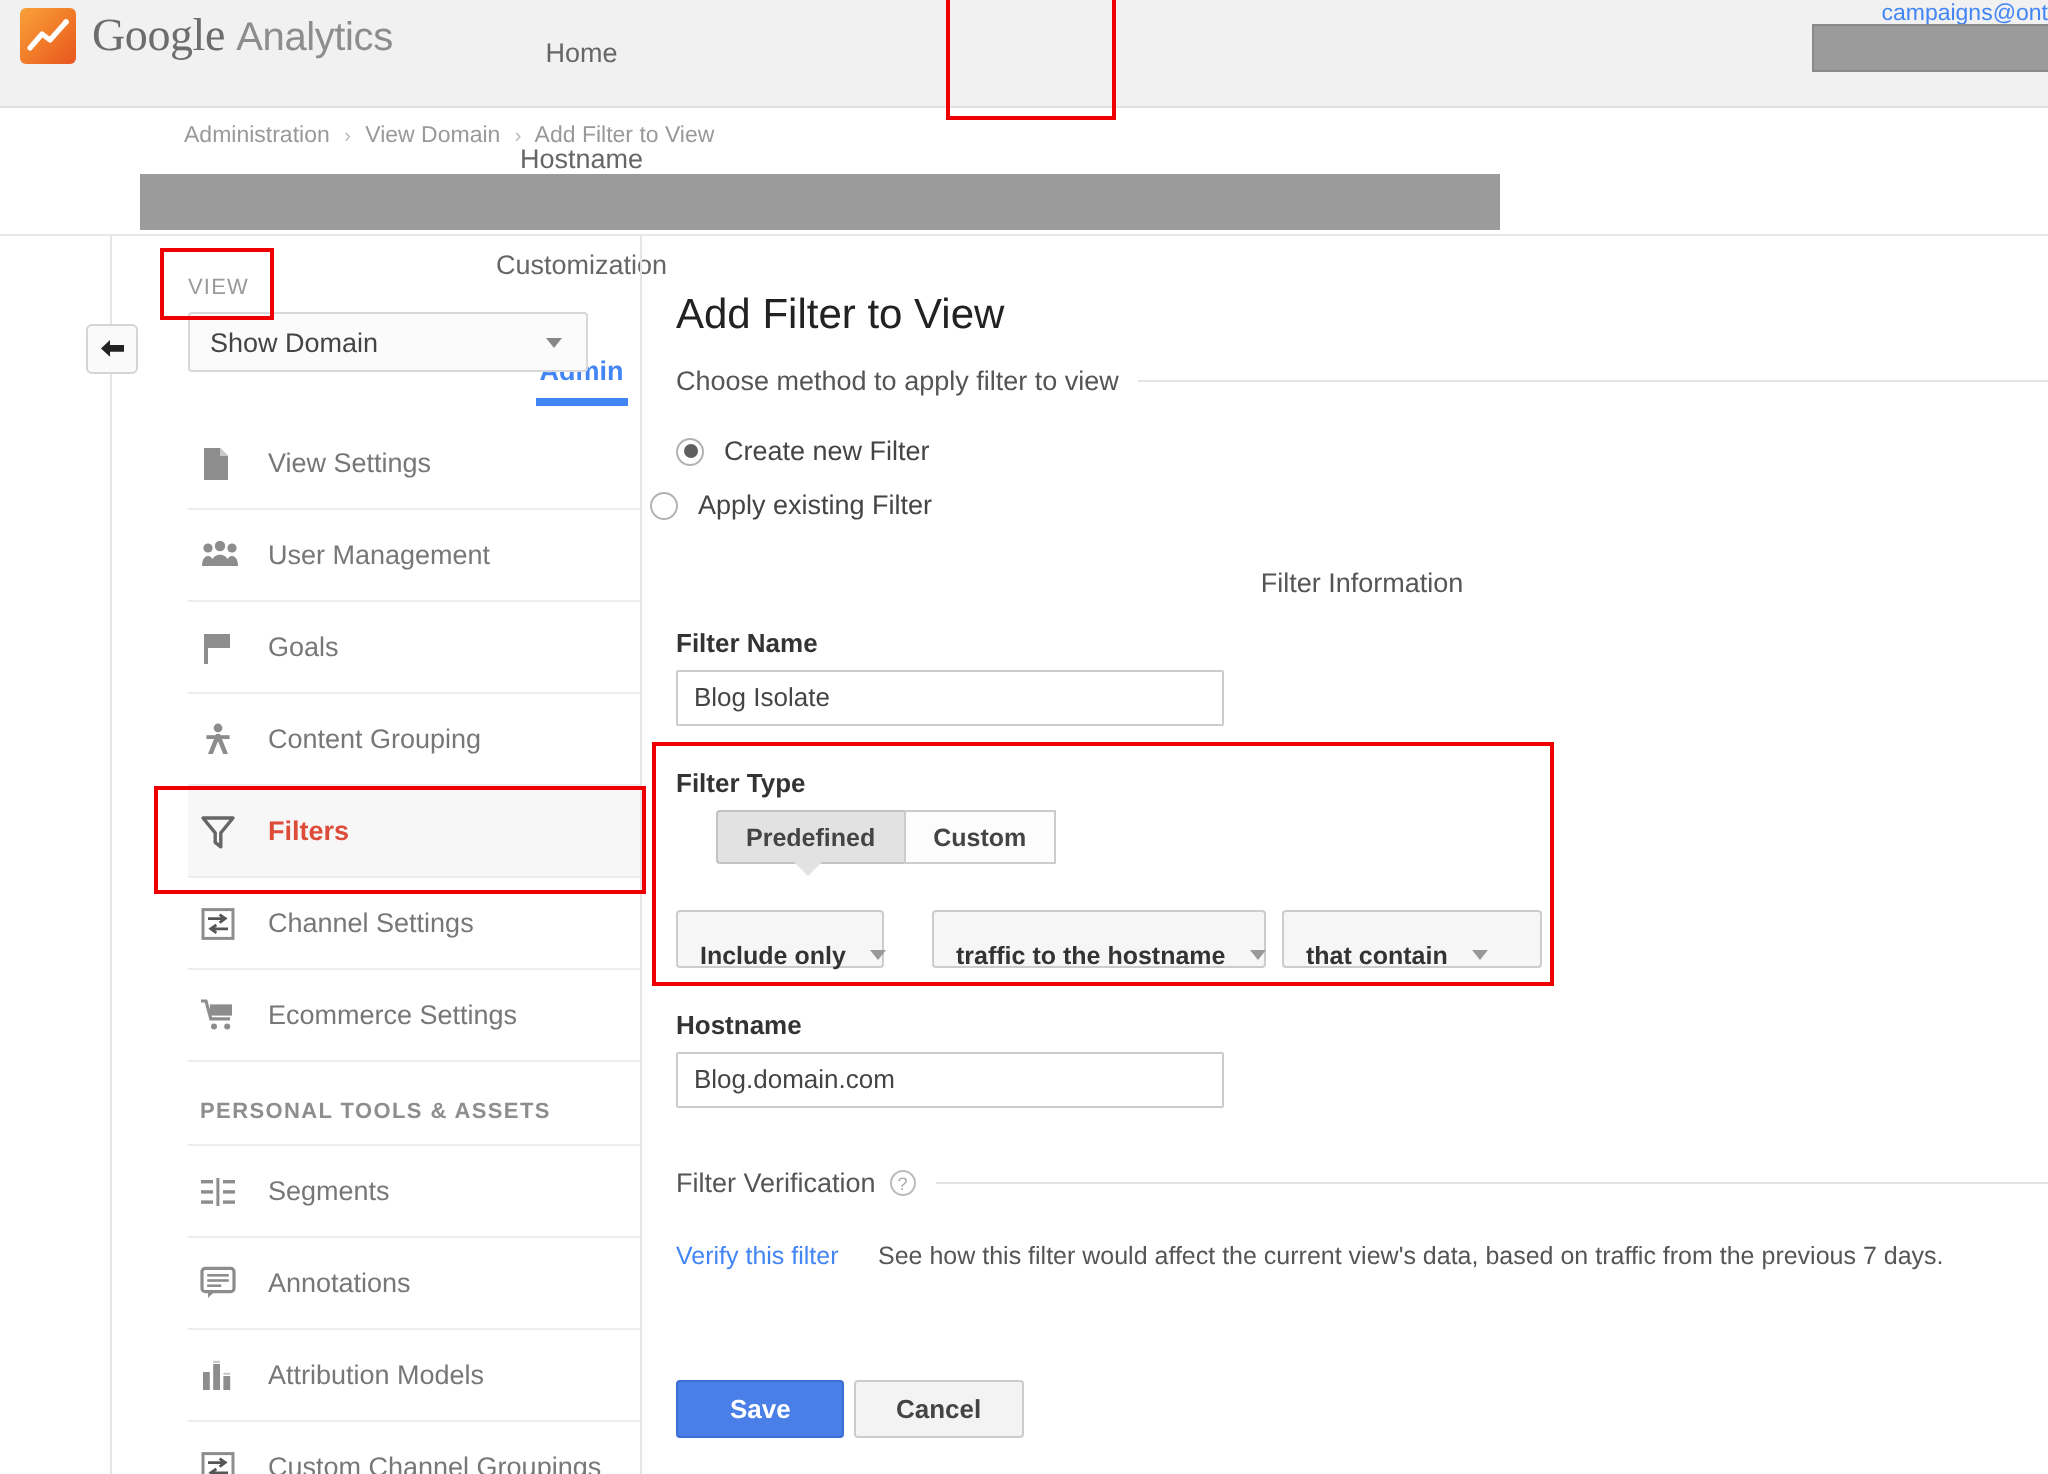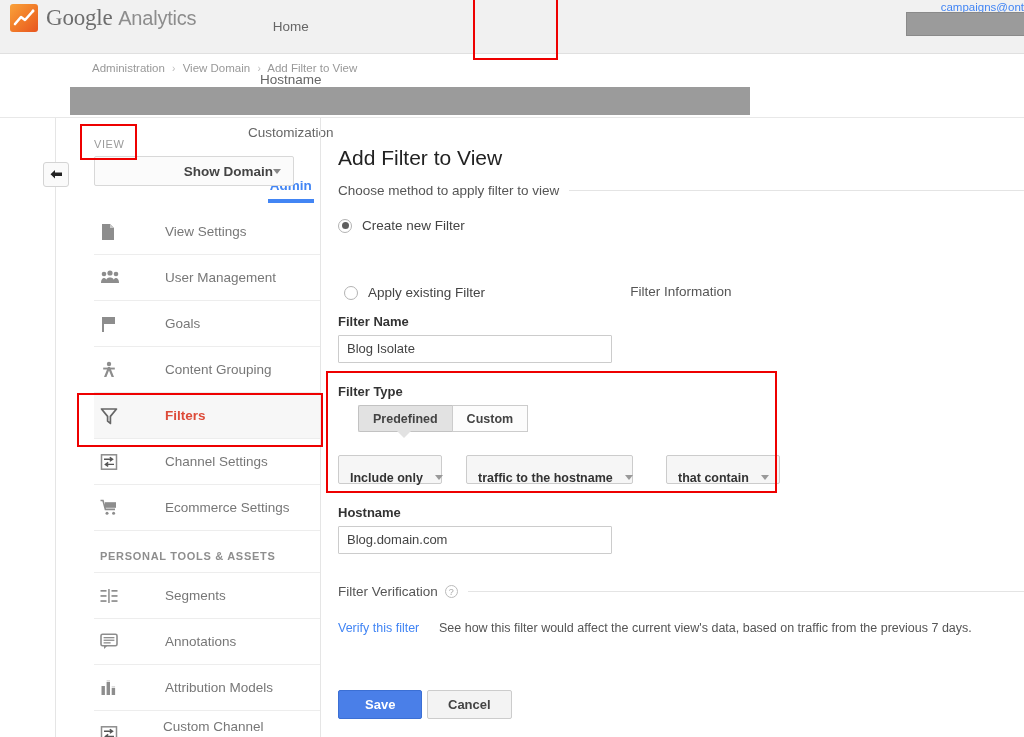--- a/index.html
+++ b/index.html
@@ -71,28 +71,28 @@
   
   .sidebar { position:absolute; left:56px; top:118px; width:264px; height:619px; }
   .view-label {
     position:absolute; left:38px; top:20px; font-size:11px; color:#9a9a9a; letter-spacing:.6px;
   }
   .view-select {
     position:absolute; left:38px; top:38px; width:200px; height:30px;
     background:#fbfbfb; border:1px solid #d8d8d8; border-radius:2px;
     display:flex; align-items:center; cursor:pointer;
   }
-  .view-select .val { font-size:13.5px; color:#444; font-weight:bold; padding-left:10px; flex:1;text-align:right; }
+  .view-select .val { font-size:13.5px; color:#444; font-weight:normal; padding-left:10px; flex:1; }
   .caret { width:0;height:0;border-left:4px solid transparent;border-right:4px solid transparent;
            border-top:5px solid #888; margin-right:12px; }
 
   .menu { position:absolute; left:38px; top:91px; width:226px; }
   .menu-item {
     height:46px; display:flex; align-items:center;
-    border-bottom:1px solid #ededed; cursor:pointer; padding-left:6px;gap:31px;
+    border-bottom:1px solid #ededed; cursor:pointer; padding-left:6px;
   }
   .menu-item .ico { width:34px; display:flex; align-items:center; justify-content:flex-start; }
   .menu-item .lbl { font-size:13.5px; color:#777; }
   .menu-item.active { background:#f7f7f7; }
   .menu-item.active .lbl { color:#dd4b39; font-weight:bold; }
 
   .section-head {
     height:34px; display:flex; align-items:center; padding-left:6px;
     font-size:11px; color:#8e8e8e; letter-spacing:.7px; font-weight:bold;
     border-bottom:1px solid #ededed; margin-top:8px;
@@ -366,21 +366,21 @@
 
     <div class="sec-head" style="left:17px; top:65px;">
       <span class="txt">Choose method to apply filter to view</span>
       <span class="line"></span>
     </div>
 
     <div class="radio-row" style="left:17px; top:100px;">
       <span class="radio on"></span>
       <span class="rl">Create new Filter</span>
     </div>
-    <div class="radio-row" style="left:23px; top:127px;margin-top:40px;">
+    <div class="radio-row" style="left:4px; top:127px;">
       <span class="radio"></span>
       <span class="rl">Apply existing Filter</span>
     </div>
 
     <div class="sec-head" style="left:17px; top:166px;flex-direction:column;">
       <span class="txt">Filter Information</span>
       <span class="line"></span>
     </div>
 
     <div class="fld-label" style="left:17px; top:196px;">Filter Name</div>
@@ -395,21 +395,21 @@
     </div>
 
     <div class="sel-btn" style="left:17px; top:337px; width:104px;">
       <span class="sv">Include only</span>
       <span class="caret2"></span>
     </div>
     <div class="sel-btn" style="left:145px; top:337px; width:167px;">
       <span class="sv">traffic to the hostname</span>
       <span class="caret2"></span>
     </div>
-    <div class="sel-btn" style="left:345px; top:337px; width:114px;">
+    <div class="sel-btn" style="left:320px; top:337px; width:130px;">
       <span class="sv">that contain</span>
       <span class="caret2"></span>
     </div>
 
     <div class="fld-label" style="left:17px; top:387px;">Hostname</div>
     <div class="txtfield" style="left:17px; top:408px; width:274px;">Blog.domain.com</div>
 
     <div class="sec-head" style="left:17px; top:466px;">
       <span class="txt">Filter Verification</span>
       <span class="helpicon">?</span>

